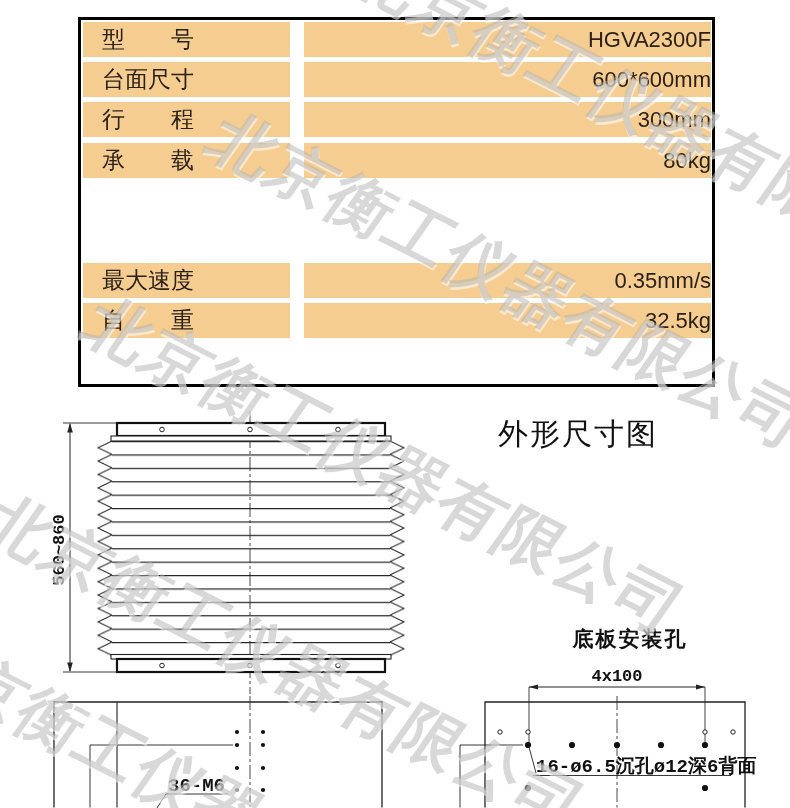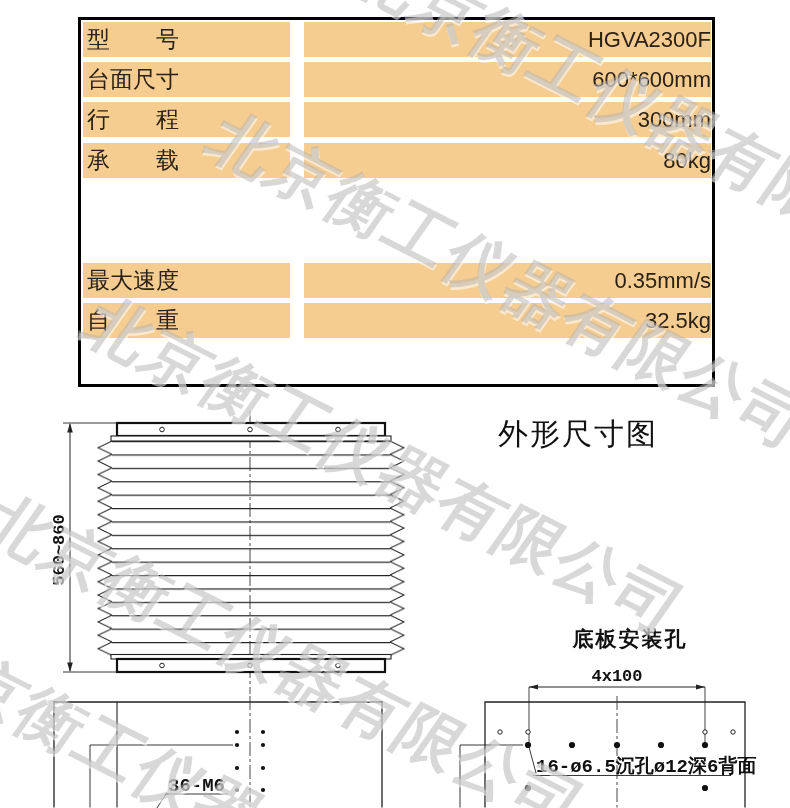--- a/index.html
+++ b/index.html
@@ -18,21 +18,21 @@
   .wm4{left:15px;top:478px;}
   .wm5{left:-70px;top:610px;}
 
   
   .spec-table{position:absolute;left:78px;top:17px;width:628px;height:361px;
               border:3px solid #000;background:#fff;padding:2px 1px 1px 2px;z-index:2;}
   .spec-row{display:flex;height:35px;margin-bottom:5.2px;}
   .spec-row:last-child{margin-bottom:0;}
   .cell{background:#f6cd90;color:#2a2118;}
   .cell.label{width:207px;margin-right:14px;font-size:23px;line-height:35px;
-              padding-left:4px;box-sizing:border-box;}
+              padding-left:19px;box-sizing:border-box;}
   .cell.value{flex:1;font-size:22px;line-height:35px;padding-left:15px;
               box-sizing:border-box;text-align:right;}
 
   
   .fig-title{position:absolute;left:498px;top:414px;width:170px;font-size:30px;
              font-family:Liberation Serif, serif;color:#111;letter-spacing:2px;z-index:2;}
   svg.drawings{position:absolute;left:0;top:400px;z-index:1;}
   svg text{fill:#111;}
   .cad{font-family:"Liberation Mono",monospace;font-weight:700;}
   .cjk-title{font-family:"Liberation Serif",serif;font-weight:700;}

